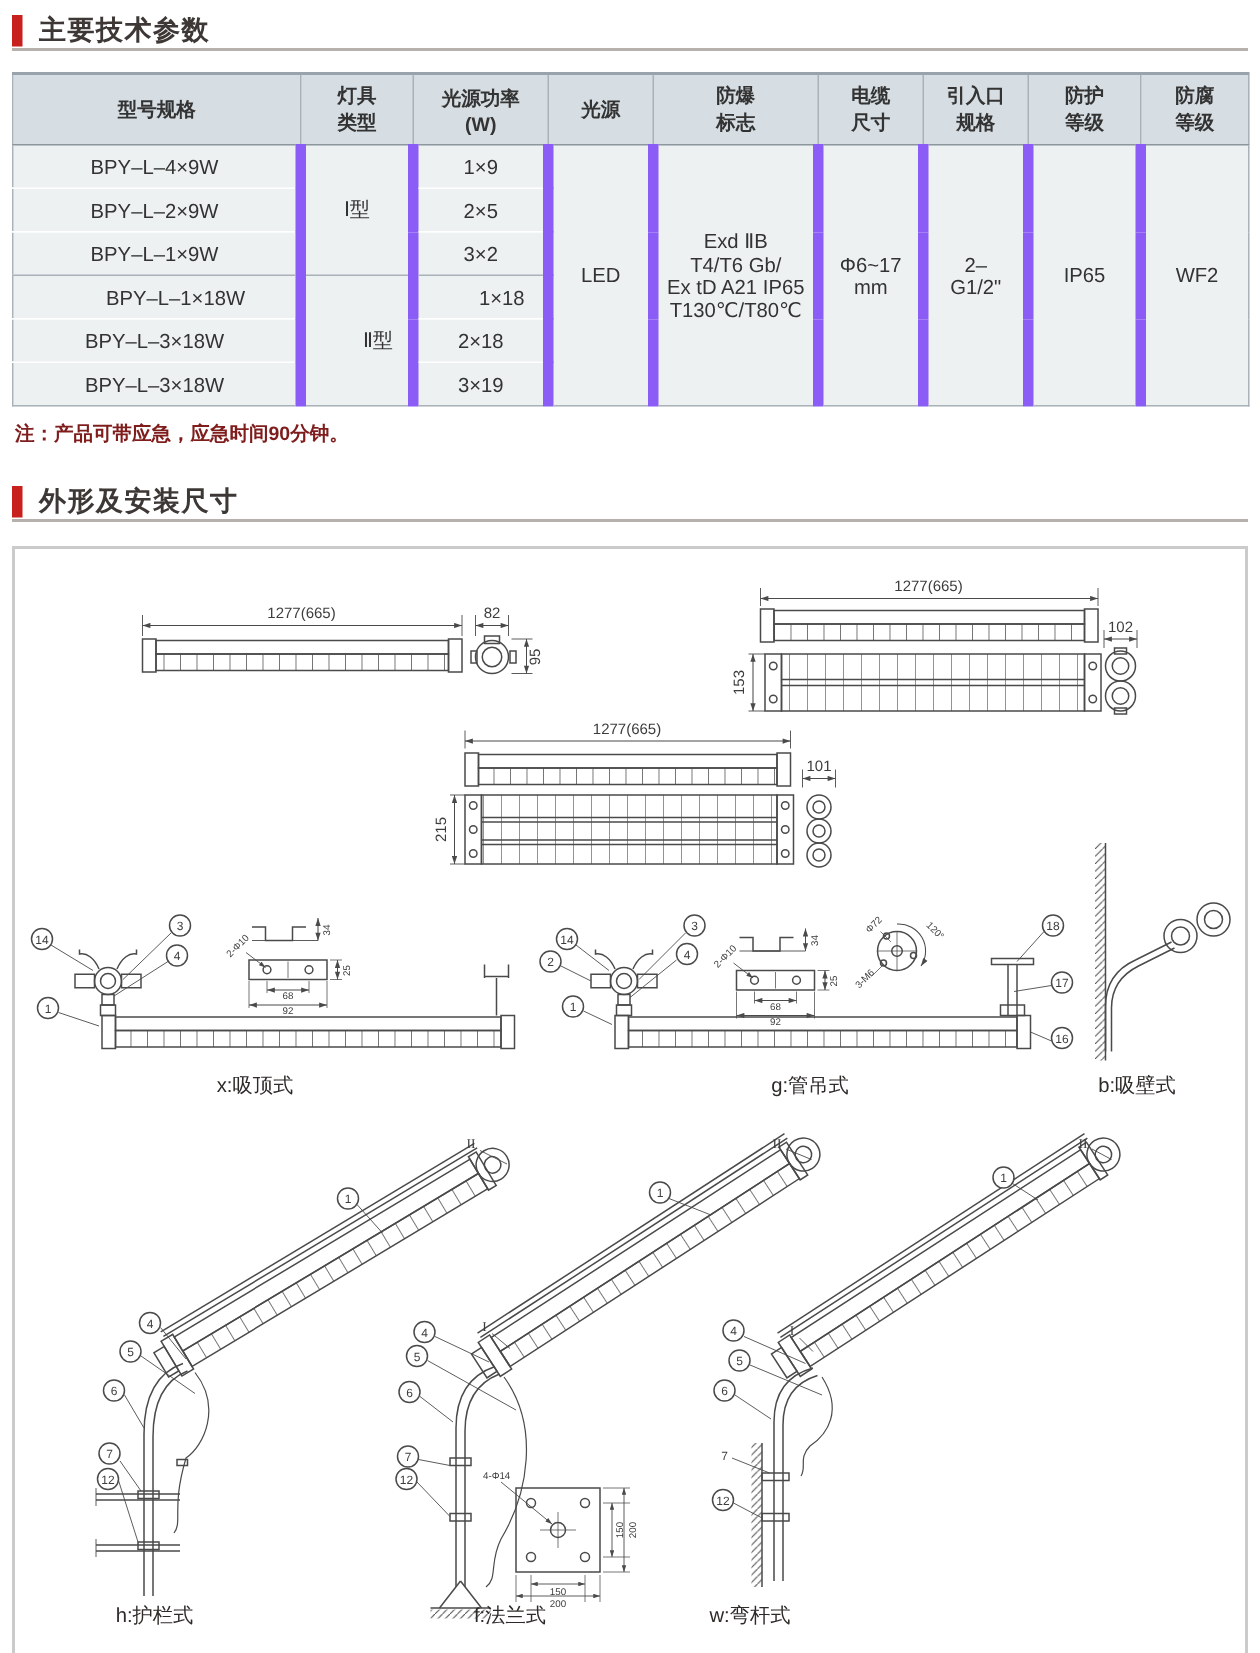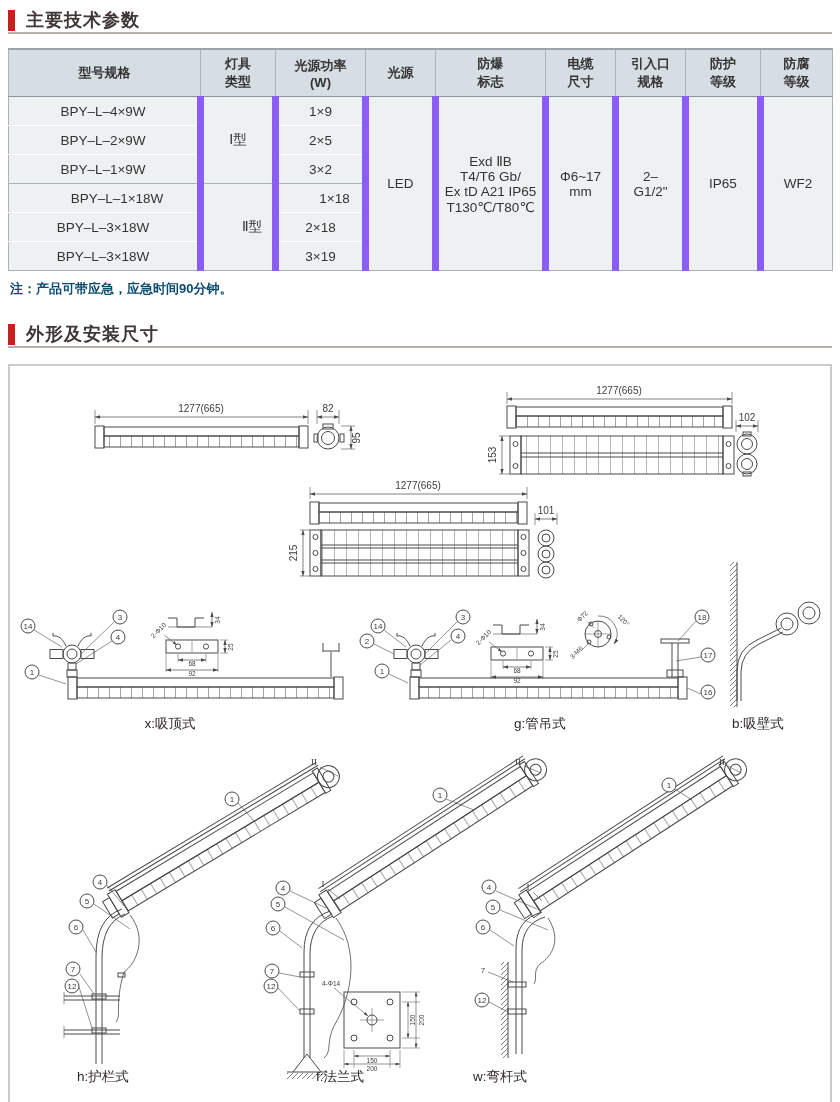--- a/index.html
+++ b/index.html
@@ -15,21 +15,21 @@
                  border:1px solid #a9b2b9; border-top:2px solid #98a3ab; }
   table.params th { background:#d7dee3; font-size:13px; font-weight:bold; color:#333;
                     padding:5px 2px; white-space:pre-line; text-align:center;
                     border-left:1px solid #a9b2b9; border-bottom:1.5px solid #8b969e; height:34px; }
   table.params td { background:#eef1f2; font-size:13.5px; color:#333; text-align:center;
                     padding:2px; border-left:7px solid #8b5cf6; border-top:1px solid #fff;
                     height:24px; white-space:pre-line; }
   table.params th:first-child, table.params td:first-child { border-left:none; }
   table.params tr.gsep td { border-top:1px solid #a9b2b9;padding-left:30px; }
 
-  .note { color:#0c4a6e; font-size:13px; font-weight:bold; margin:9px 0 0 2px; }
+  .note { color:#7f1d1d; font-size:13px; font-weight:bold; margin:9px 0 0 2px; }
 
   .draw-box { margin-top:16px; width:820px; height:742px; border:2px solid #cbcbcb; background:#fff; }
 
   svg text { stroke:none; }
   .dim  { font-size:10px;  fill:#3d3d3d; }
   .dims { font-size:6.5px; fill:#3d3d3d; }
   .cap  { font-size:13.5px; fill:#2e2a28; }
   .con  { font-size:8px;  fill:#3d3d3d; text-anchor:middle; }
   .sec  { font-size:9px;  fill:#3d3d3d; font-family:"Liberation Serif","DejaVu Serif",serif; }
   .cc   { fill:#ffffff; }

